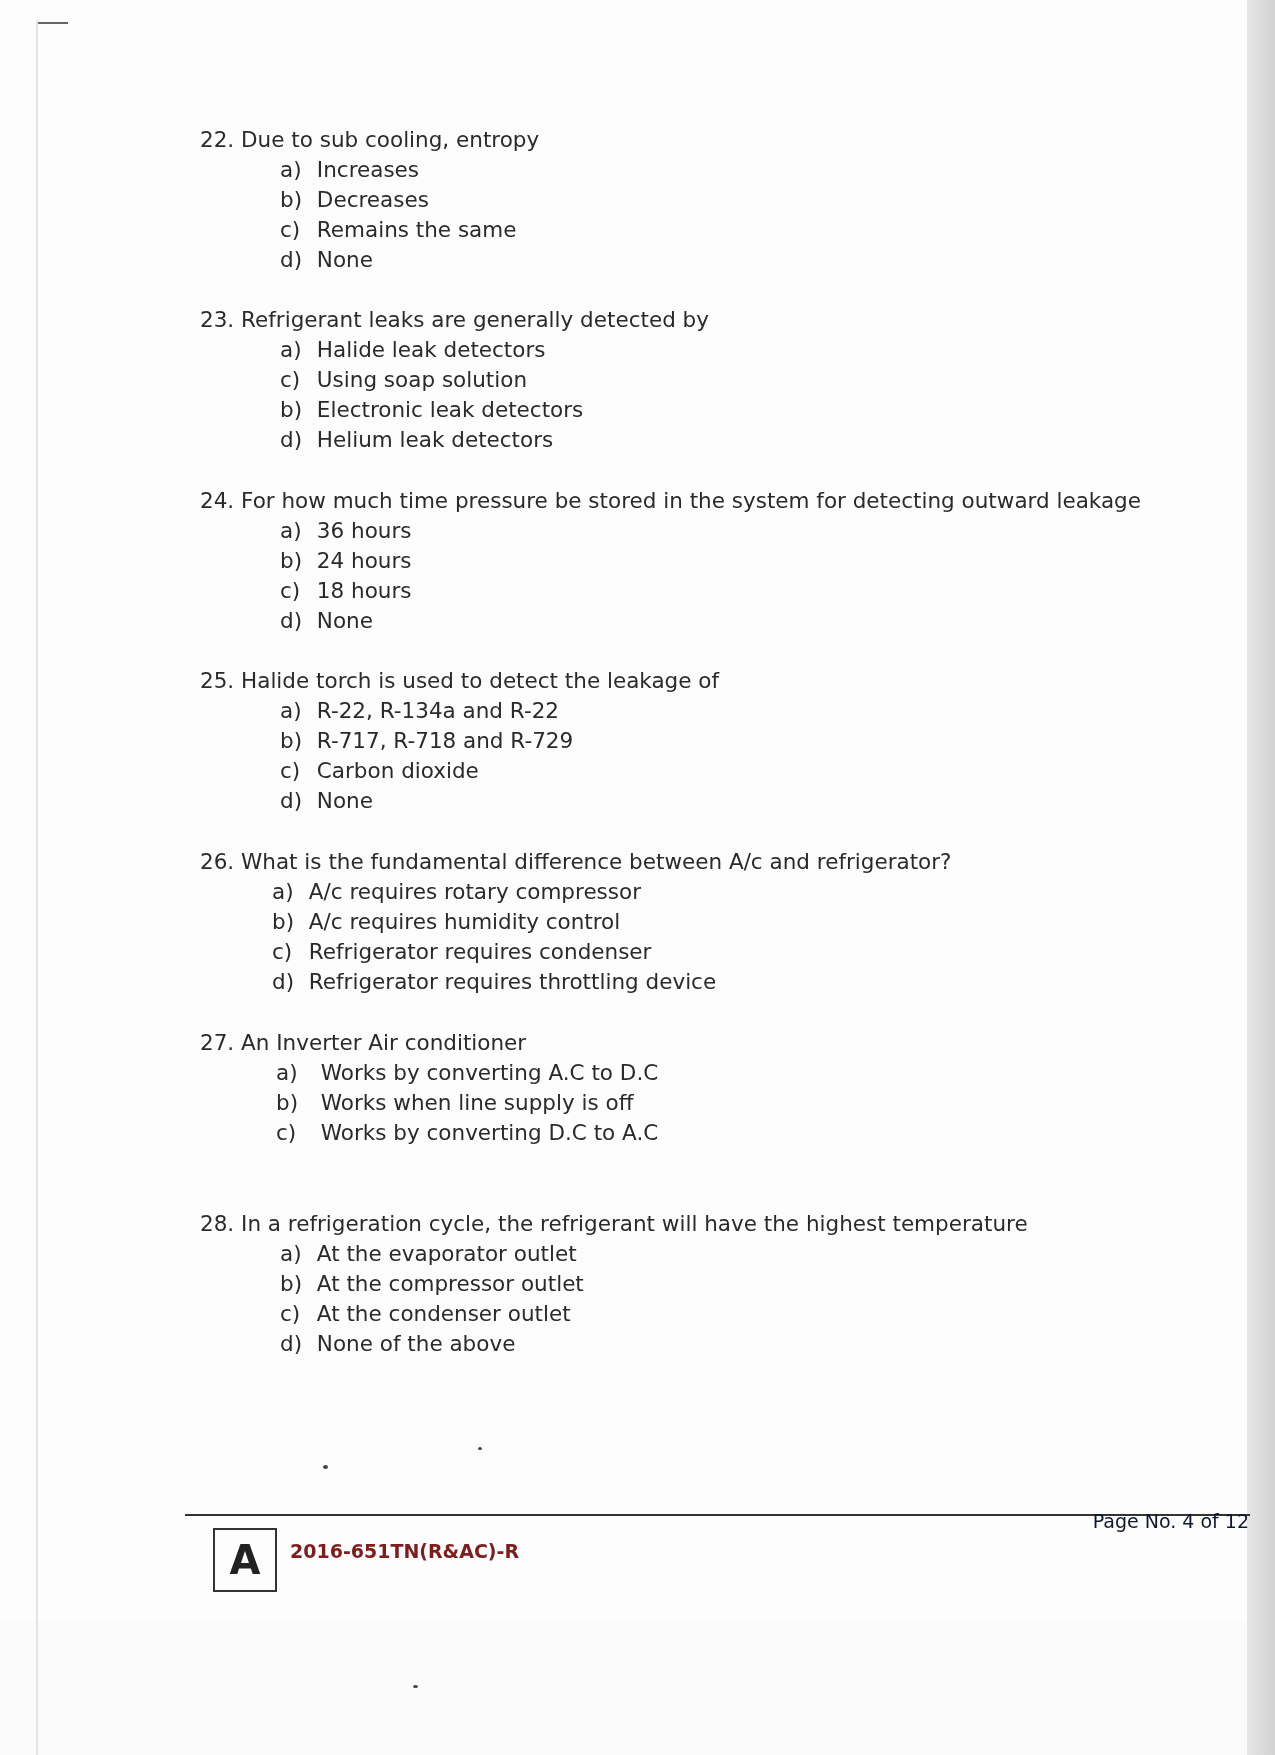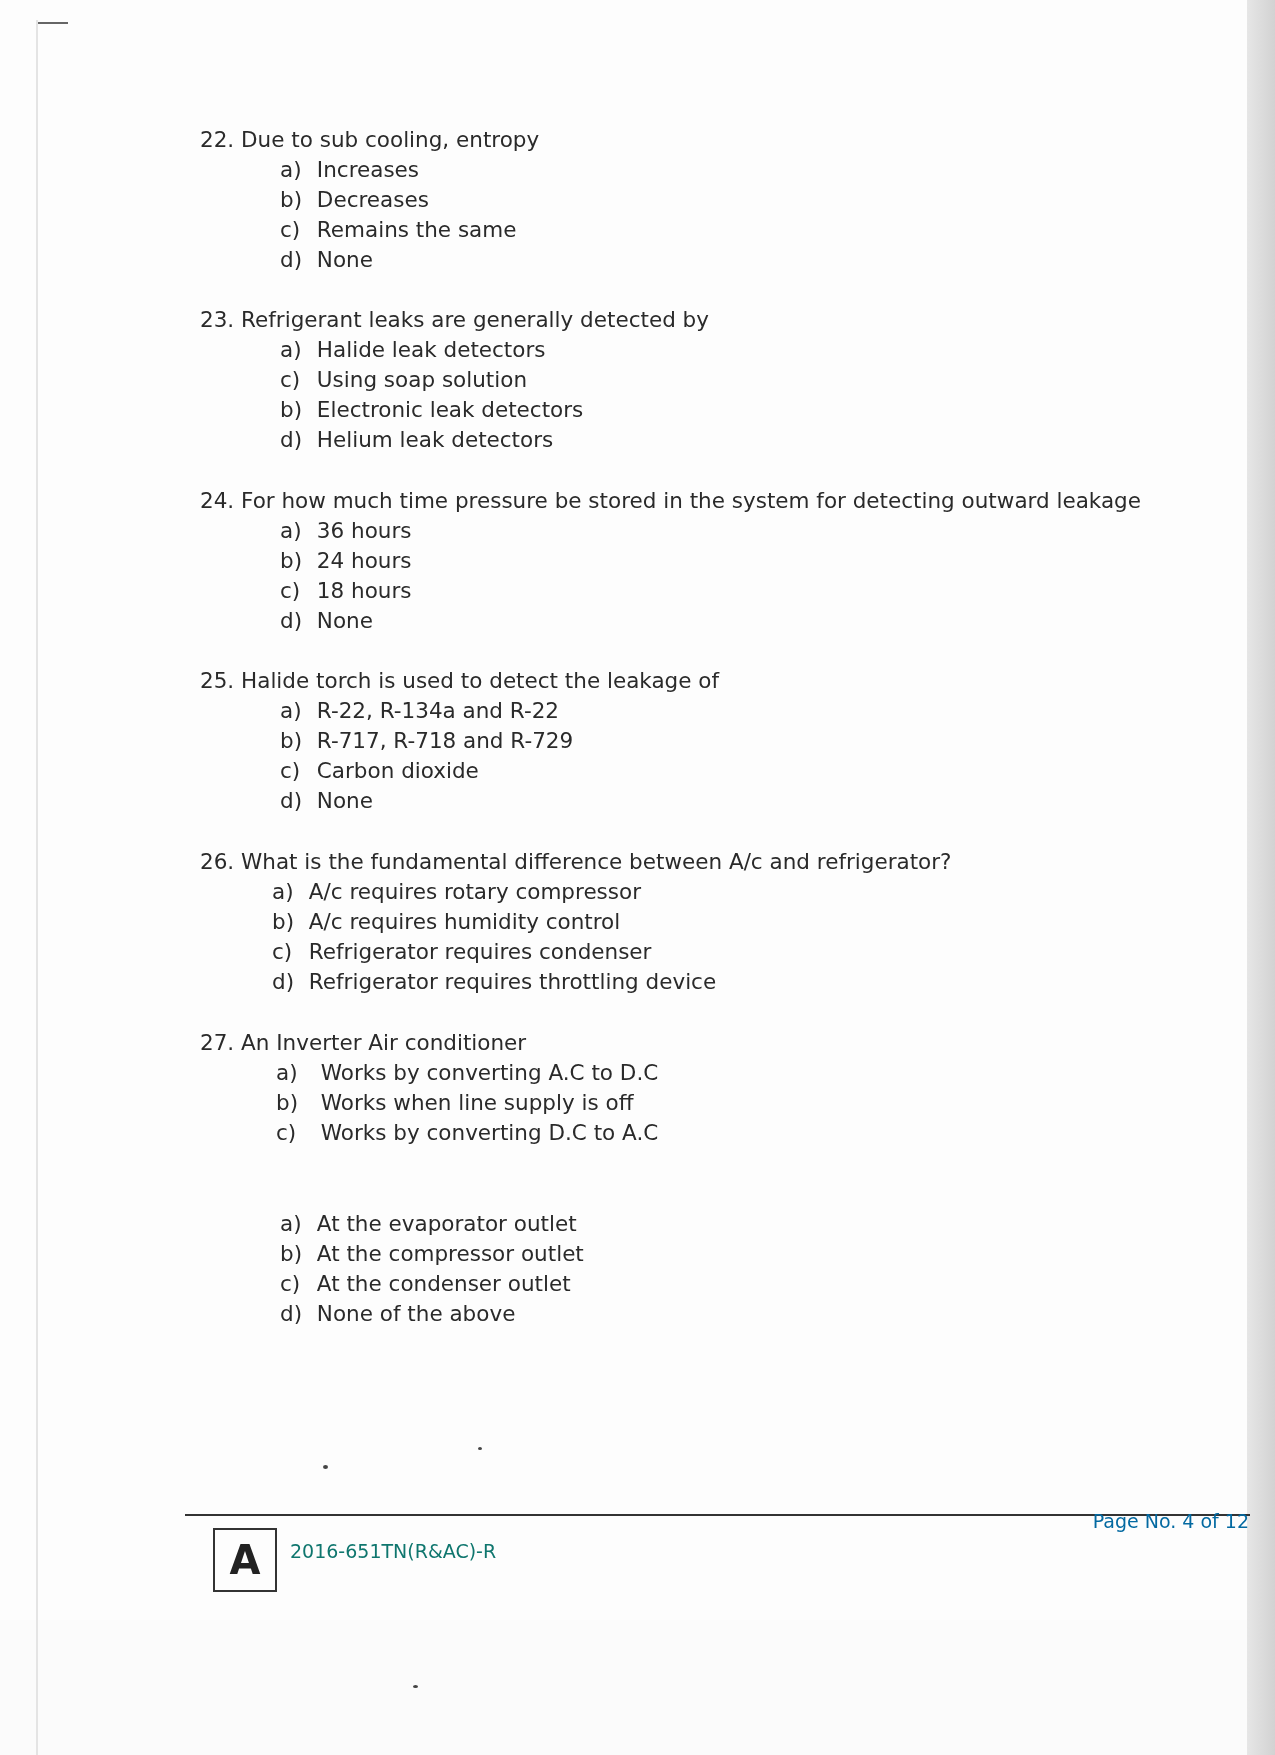--- a/index.html
+++ b/index.html
@@ -9,25 +9,25 @@
   .right-edge { position:absolute; right:0; top:0; width:28px; height:1755px;
                 background:linear-gradient(to right,#e6e6e6,#d2d2d2); }
   .left-edge { position:absolute; left:36px; top:20px; width:2px; height:1735px; background:#e4e4e4; }
   .top-mark { position:absolute; left:38px; top:22px; width:30px; height:2px; background:#666; }
   .question { position:absolute; left:200px; font-size:21.5px; }
   .q-title { height:30px; line-height:30px; white-space:nowrap; }
   .opt { height:30px; line-height:30px; white-space:nowrap; padding-left:80px; }
   .opt .letter { display:inline-block; min-width:30px; }
   .opt.wide .letter { min-width:38px; }
   .footer-rule { position:absolute; left:185px; top:1514px; width:1065px; height:2px; background:#333; }
-  .page-no { position:absolute; right:26px; top:1510px; font-size:19px; color:#0369a1; }
+  .page-no { position:absolute; right:26px; top:1510px; font-size:19px; color:#0f172a; }
   .set-box { position:absolute; left:213px; top:1528px; width:64px; height:64px; border:2px solid #333;
              box-sizing:border-box; display:flex; align-items:center; justify-content:center;
              font-size:40px; font-weight:bold; color:#222; }
-  .code { position:absolute; left:290px; top:1540px; font-size:19px; color:#0f766e; }
+  .code { position:absolute; left:290px; top:1540px; font-size:19px; color:#7f1d1d;font-weight:bold; }
   .speck { position:absolute; background:#444; border-radius:50%; }
 </style>
 </head>
 <body>
 
 <div class="page">
   <div class="right-edge"></div>
   <div class="left-edge"></div>
   <div class="top-mark"></div>
 
@@ -72,20 +72,21 @@
   </div>
 
   <div class="question" style="top:1028px;">
     <div class="q-title"><span>27.</span> <span>An Inverter Air conditioner</span></div>
     <div class="opt wide" style="padding-left:76px;"><span class="letter">a)</span> <span>Works by converting A.C to D.C</span></div>
     <div class="opt wide" style="padding-left:76px;"><span class="letter">b)</span> <span>Works when line supply is off</span></div>
     <div class="opt wide" style="padding-left:76px;"><span class="letter">c)</span> <span>Works by converting D.C to A.C</span></div>
   </div>
 
   <div class="question" style="top:1209px;">
+    <div class="q-title"><span>28.</span> <span> In a refrigeration cycle, the refrigerant will have the highest temperature</span></div>
     <div class="opt"><span class="letter">a)</span> <span>At the evaporator outlet</span></div>
     <div class="opt"><span class="letter">b)</span> <span>At the compressor outlet</span></div>
     <div class="opt"><span class="letter">c)</span> <span>At the condenser outlet</span></div>
     <div class="opt"><span class="letter">d)</span> <span>None of the above</span></div>
   </div>
 
   <div class="speck" style="left:323px;top:1465px;width:5px;height:4px;"></div>
   <div class="speck" style="left:478px;top:1447px;width:4px;height:3px;"></div>
   <div class="speck" style="left:413px;top:1685px;width:5px;height:3px;"></div>
 

